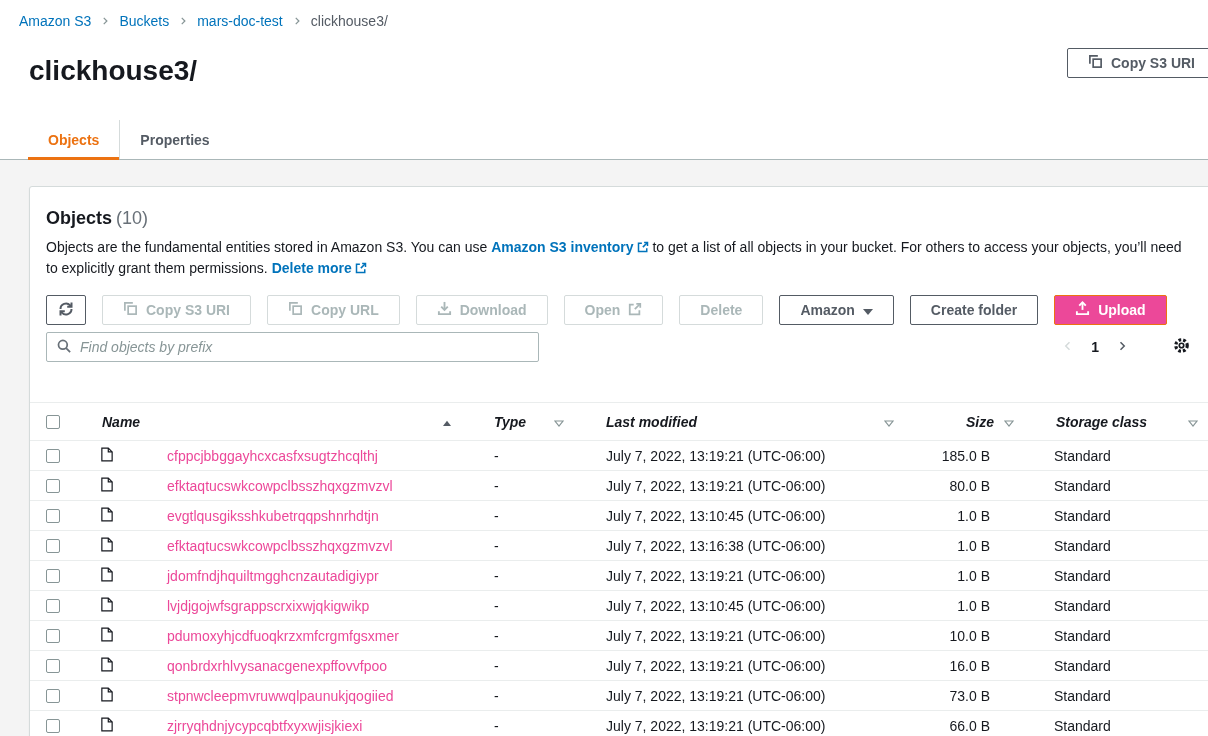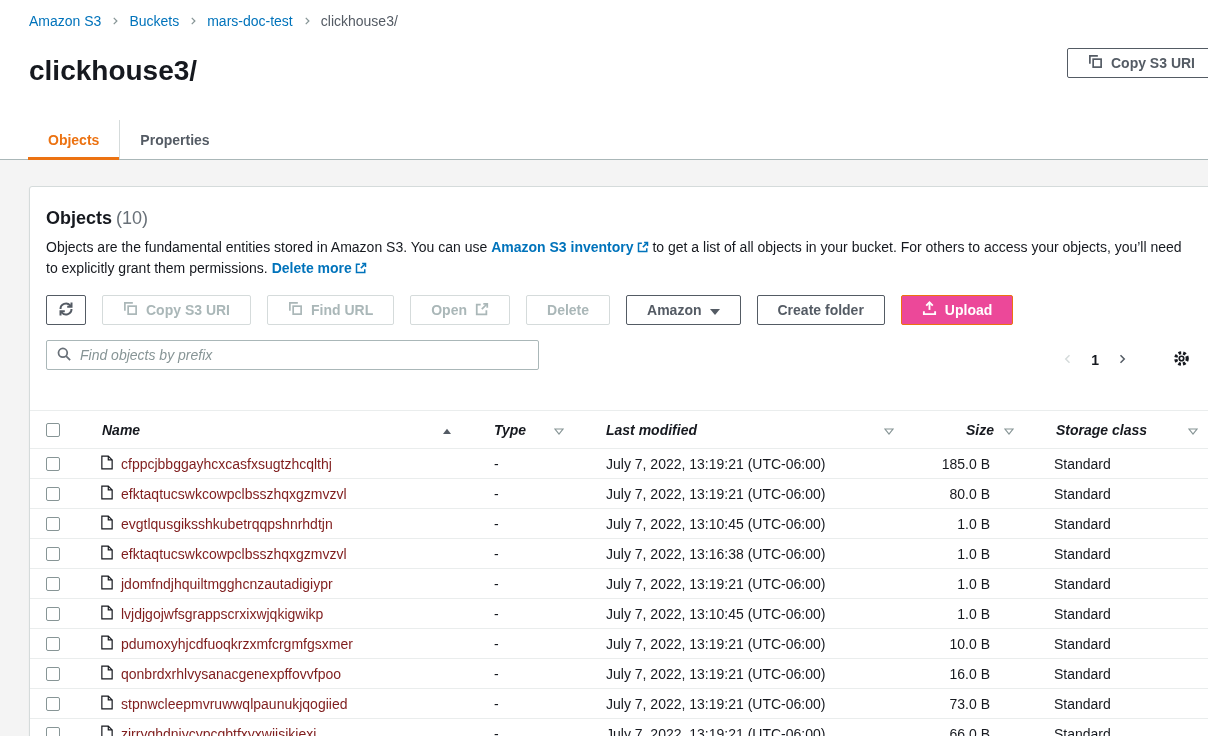--- a/index.html
+++ b/index.html
@@ -4,21 +4,21 @@
 <style>
   * { box-sizing: border-box; }
   html,body { margin:0; padding:0; }
   body {
     width:1208px; height:736px; overflow:hidden;
     font-family:"Liberation Sans","DejaVu Sans",sans-serif;
     font-size:14px; color:#16191f; background:#fff;
   }
   
   .header-area { position:relative; height:160px; background:#fff; }
-  .breadcrumb { position:absolute; top:13px; left:29px; display:flex; align-items:center; gap:9px; font-size:14px; }
+  .breadcrumb { position:absolute; top:13px; left:19px; display:flex; align-items:center; gap:9px; font-size:14px; }
   .crumb-link { color:#0073bb; text-decoration:none; cursor:pointer; }
   .crumb-current { color:#545b64; }
   .crumb-sep { display:inline-flex; align-items:center; color:#aab7b8; }
   .page-title { position:absolute; top:55px; left:29px; margin:0; font-size:28px; font-weight:700; color:#16191f; }
   .copy-uri-top { position:absolute; top:48px; right:-8px; }
   
   .tab-strip { position:absolute; left:0; right:0; bottom:0; height:40px; border-bottom:1px solid #aab7b8; padding-left:28px; display:flex; align-items:stretch; }
   .tab { position:relative; display:flex; align-items:center; padding:0 20px; font-weight:700; font-size:14px; color:#545b64; cursor:pointer; }
   .tab + .tab { border-left:1px solid #d5dbdb; }
   .tab.active { color:#ec7211; }
@@ -36,21 +36,21 @@
   
   .toolbar { margin-top:16px; display:flex; align-items:center; gap:16px; }
   .btn { display:inline-flex; align-items:center; justify-content:center; gap:8px; height:30px; padding:0 20px;
          background:#fff; border:1px solid #545b64; border-radius:2px;
          font-family:inherit; font-size:14px; font-weight:700; color:#545b64; cursor:pointer; white-space:nowrap; }
   .btn--disabled { border-color:#d5dbdb; color:#aab7b8; cursor:default; }
   .btn--primary { background:#ec4899; border-color:#ec7211; color:#fff; }
   .btn--icononly { padding:0 11px; }
   .btn svg { flex:none; }
   
-  .search-row { margin-top:15px; display:flex; align-items:flex-end; }
+  .search-row { margin-top:7px; display:flex; align-items:center; }
   .search-box { display:flex; align-items:center; width:493px; height:30px; border:1px solid #aab7b8; border-radius:2px; background:#fff; padding:0 8px 0 10px; }
   .search-box input { flex:1; border:none; outline:none; font-family:inherit; font-size:14px; color:#16191f; margin-left:7px; background:transparent; }
   .search-box input::placeholder { color:#879596; font-style:italic; }
   .spacer { flex:1; }
   .pagination { display:flex; align-items:center; gap:14px; margin-right:16px; }
   .page-btn { display:inline-flex; align-items:center; justify-content:center; width:18px; height:18px; background:none; border:none; cursor:pointer; padding:0; }
   .page-num { font-weight:700; color:#16191f; cursor:pointer; }
   .gear-btn { margin-left:28px; background:none; border:none; cursor:pointer; padding:0; display:inline-flex; }
   
   .table { margin-top:20px; border-top:1px solid #eaeded; }
@@ -58,21 +58,21 @@
   .thead { height:38px; border-bottom:1px solid #eaeded; font-weight:700; font-size:14px; color:#16191f; }
   .th { display:flex; align-items:center; justify-content:space-between; padding:0 24px 0 18px; cursor:pointer;font-style:italic; }
   .th.th-name { padding-left:16px; }
   .th.th-size { justify-content:flex-end; gap:10px; }
   .th.th-storage { padding-right:30px; }
   .trow { height:30px; border-bottom:1px solid #eaeded; font-size:14px; }
   .cell { overflow:hidden; text-overflow:ellipsis; white-space:nowrap; }
   .c-check, .h-check { display:flex; align-items:center; padding-left:16px; }
   .checkbox { width:14px; height:14px; border:1px solid #879596; border-radius:2px; background:#fff; display:inline-block; cursor:pointer; }
   .c-name { display:flex; align-items:center; gap:8px; padding-left:15px; }
-  .obj-link { color:#7f1d1d; text-decoration:none; cursor:pointer; }
+  .obj-link { color:#ec4899; text-decoration:none; cursor:pointer;margin-left:46px; }
   .c-type { padding-left:18px; }
   .c-modified { padding-left:18px; }
   .c-size { text-align:right; padding-right:48px; }
   .c-storage { padding-left:16px; }
 </style>
 </head>
 <body>
 
 <div class="header-area">
 
@@ -152,21 +152,29 @@
                 <rect x="5.5" y="5.5" width="8.5" height="8.5"></rect>
                 <path d="M10.5 2H2v8.5"></path>
               </svg></span>
           <span>Copy S3 URI</span>
         </button>
         <button class="btn btn--disabled" aria-disabled="true">
           <span><svg width="15" height="15" viewBox="0 0 16 16" fill="none" stroke="currentColor" stroke-width="1.8">
                 <rect x="5.5" y="5.5" width="8.5" height="8.5"></rect>
                 <path d="M10.5 2H2v8.5"></path>
               </svg></span>
-          <span>Find URL</span>
+          <span>Copy URL</span>
+        </button>
+        <button class="btn btn--disabled" aria-disabled="true">
+          <span><svg width="15" height="15" viewBox="0 0 16 16" fill="none" stroke="currentColor" stroke-width="2">
+                <path d="M8 1v8"></path>
+                <path d="M4.5 6L8 9.5L11.5 6"></path>
+                <path d="M2 11v3h12v-3"></path>
+              </svg></span>
+          <span>Download</span>
         </button>
         <button class="btn btn--disabled" aria-disabled="true">
           <span>Open</span>
           <span><svg width="14" height="14" viewBox="0 0 16 16" fill="none" stroke="currentColor" stroke-width="2">
                 <path d="M13 9.5V14H2V3h4.5"></path>
                 <path d="M9.5 2H14v4.5"></path>
                 <path d="M14 2L7.8 8.2"></path>
               </svg></span>
         </button>
         <button class="btn btn--disabled" aria-disabled="true">

